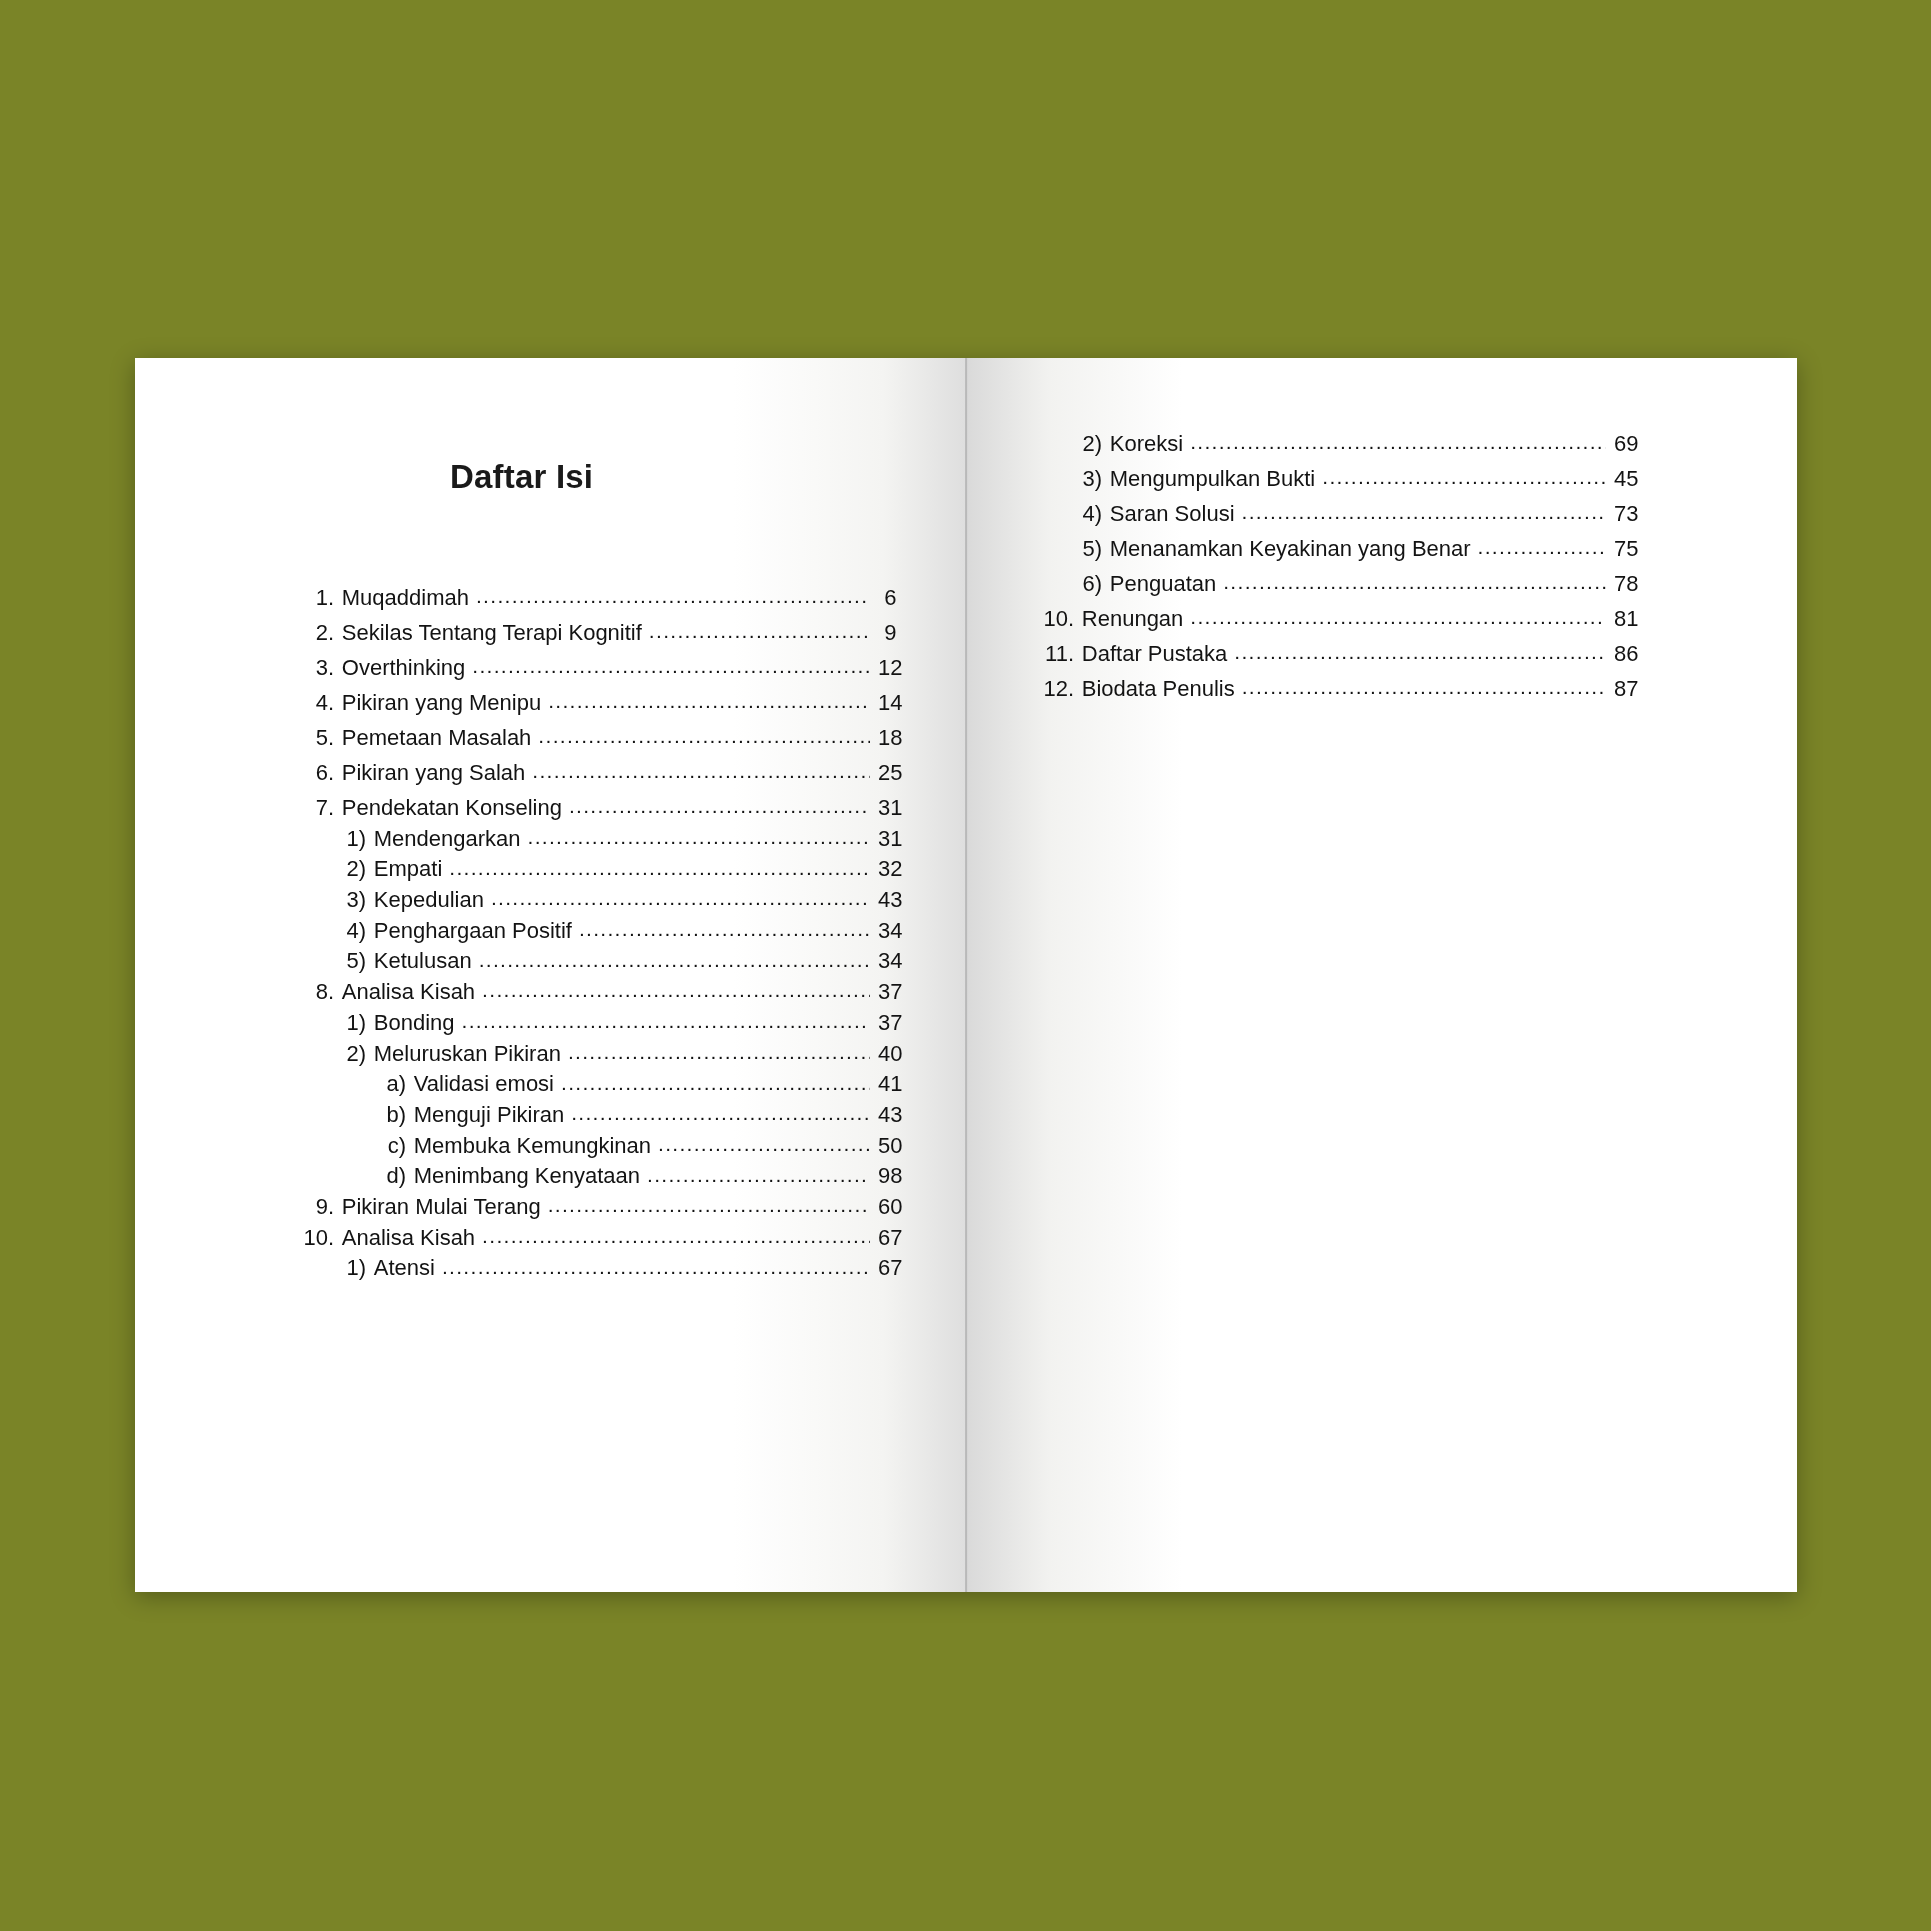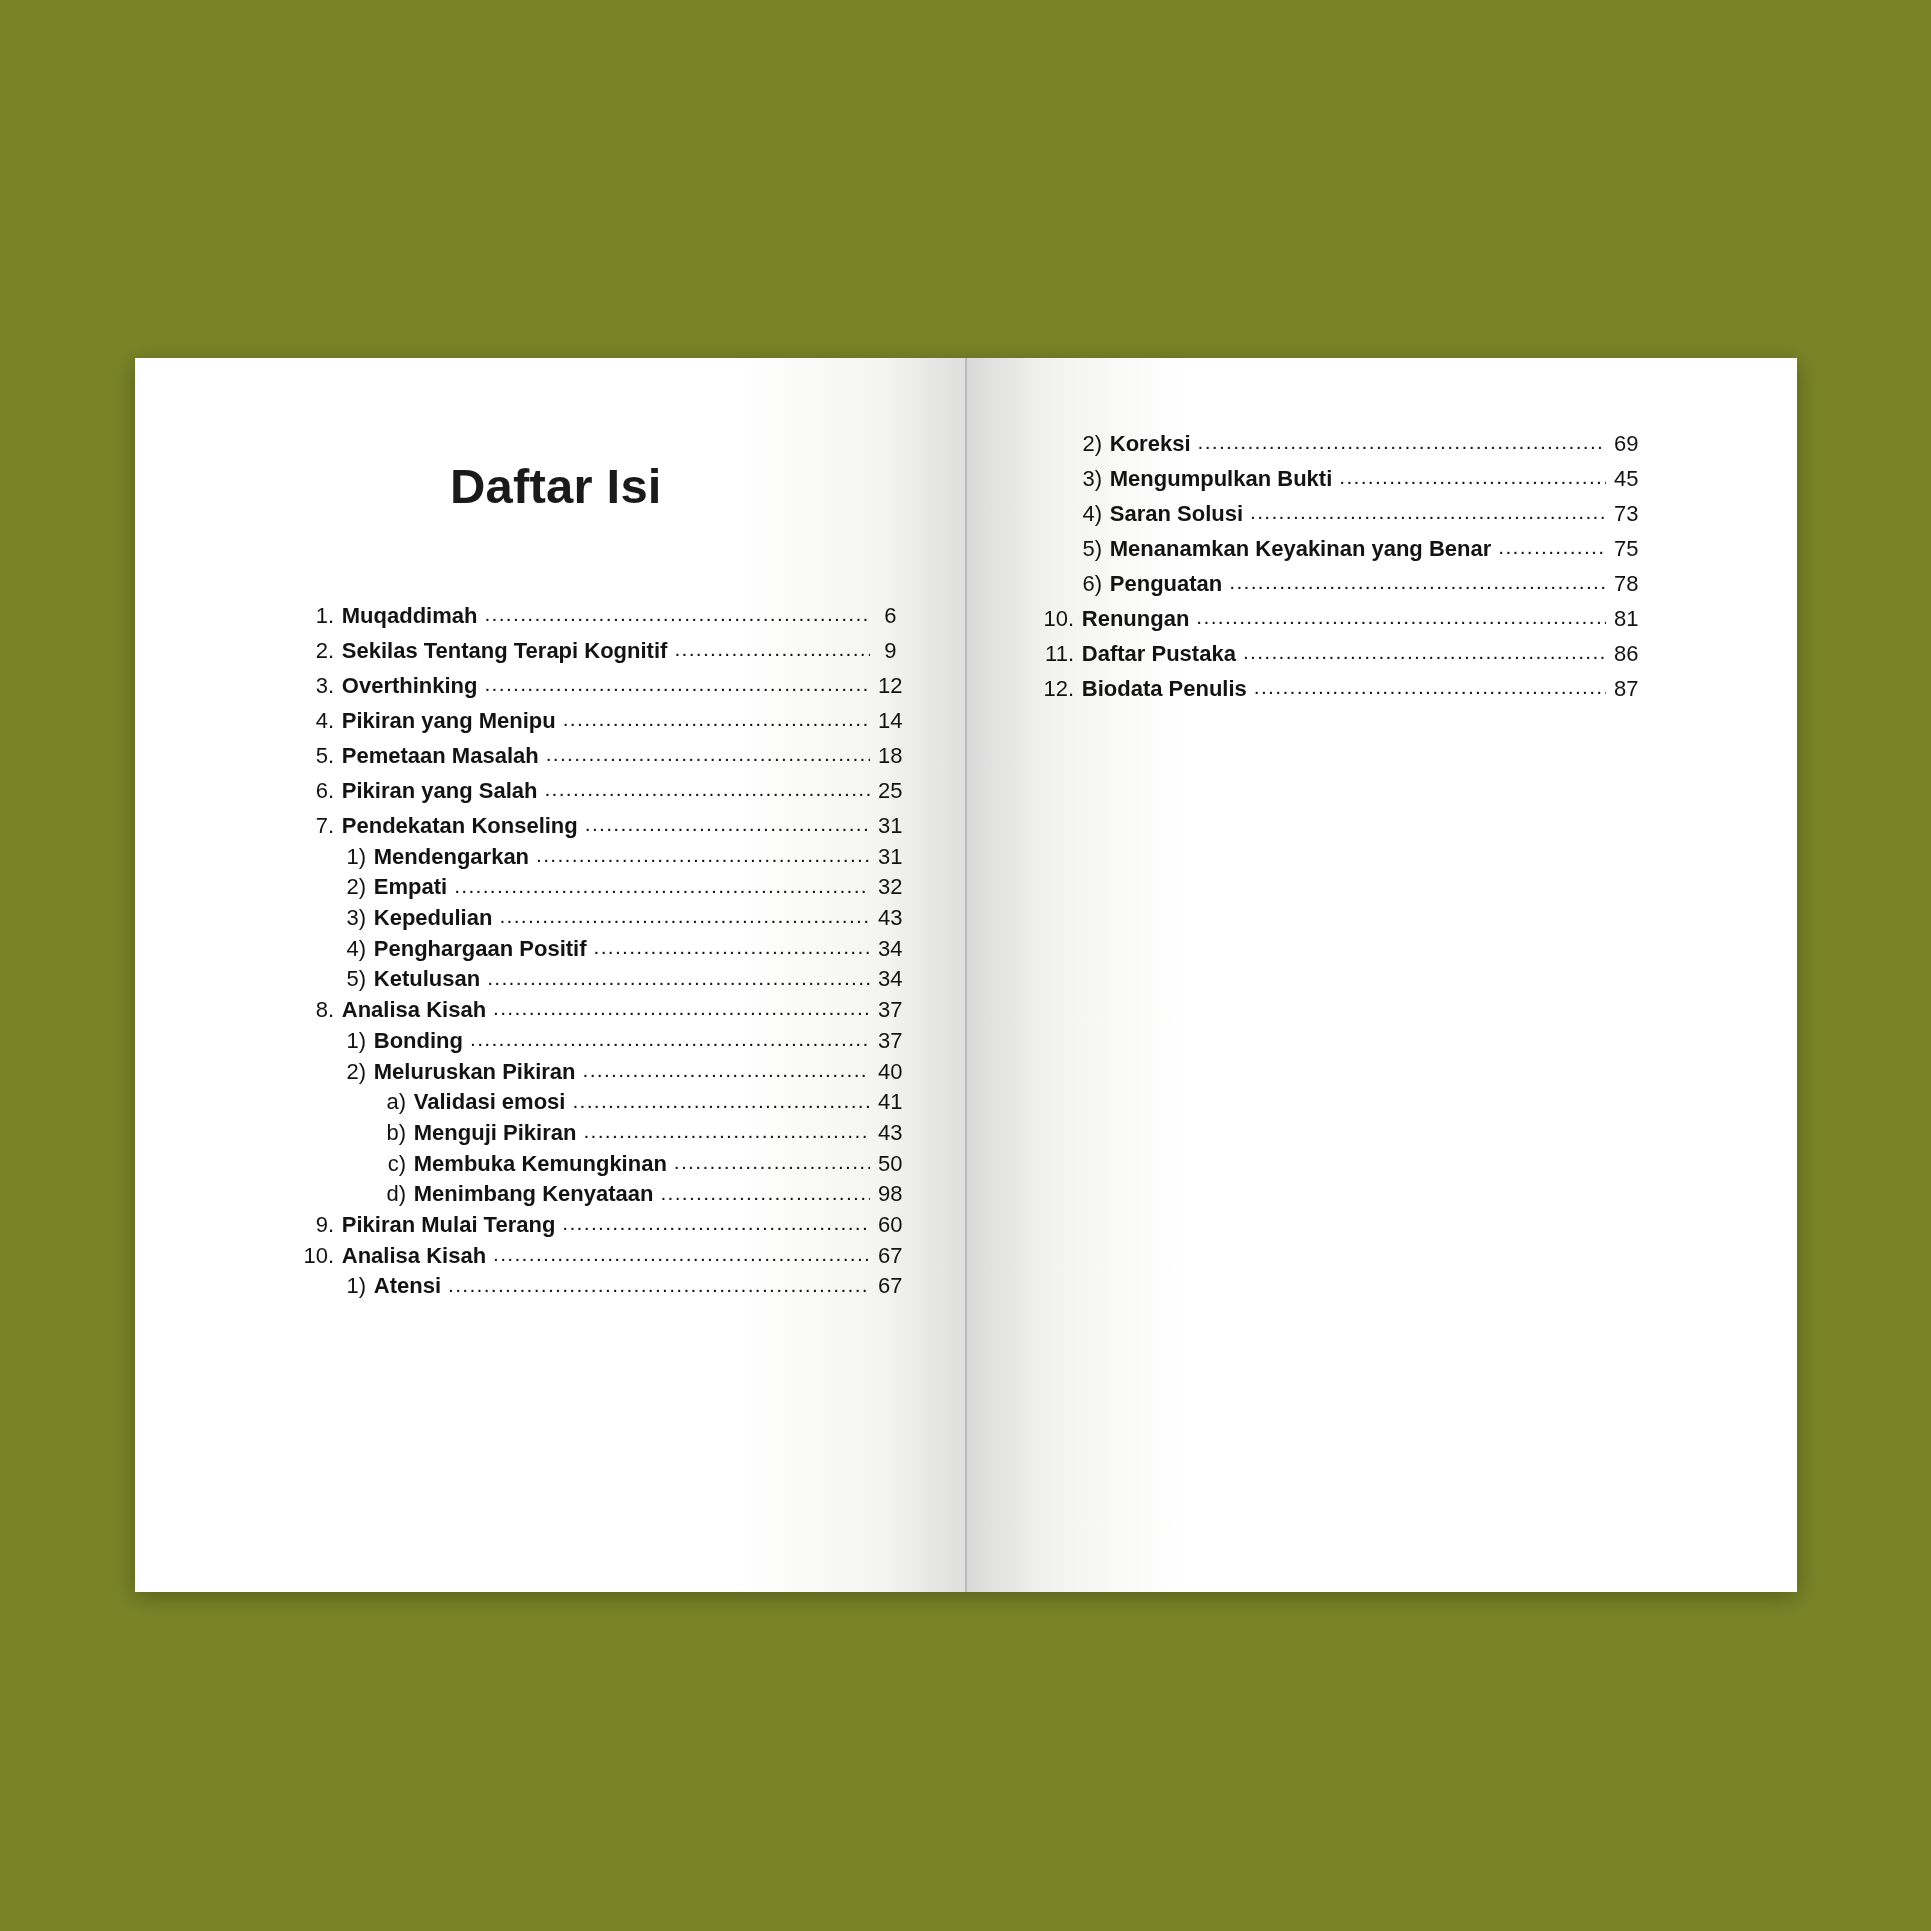--- a/index.html
+++ b/index.html
@@ -50,21 +50,21 @@
     position: absolute;
     left: 50%;
     top: 0;
     width: 1.7px;
     height: 100%;
     background: #b9b9b9;
     transform: translateX(-0.9px);
     z-index: 3;
   }
   .title {
-    font-size: 49px;
+    font-size: 33px;
     font-weight: bold;
     color: #1a1a1a;
     letter-spacing: 0.2px;
     margin-top: 100px;
     margin-bottom: 0;
     text-align: left;
     padding-left: 159px;
   }
   .toc {
     margin-top: 91px;
@@ -82,21 +82,20 @@
   }
   .num {
     flex: 0 0 auto;
     text-align: right;
     color: #131313;
   }
   .label {
     flex: 0 0 auto;
     color: #131313;
     padding-left: 7.8px;
-    font-weight: bold;
   }
   .dots {
     flex: 1 1 auto;
     overflow: hidden;
     white-space: nowrap;
     color: #131313;
     letter-spacing: 1.3px;
     margin: 0 5.2px 0 7px;
     font-size: 21px;
     position: relative;

